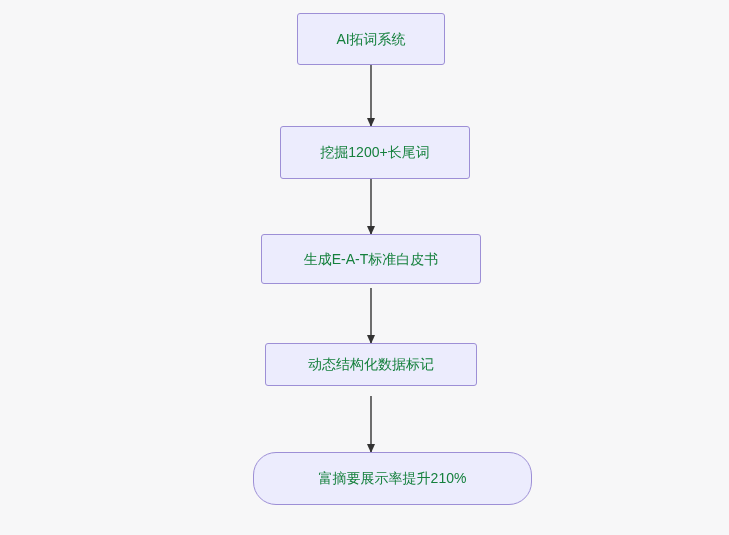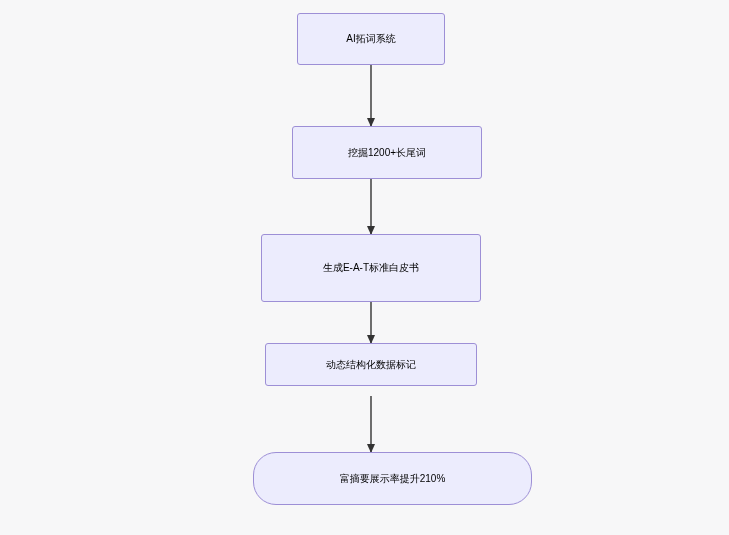--- a/index.html
+++ b/index.html
@@ -17,22 +17,22 @@
     position: relative;
     width: 729px;
     height: 535px;
   }
   .node {
     position: absolute;
     box-sizing: border-box;
     background: #ececfd;
     border: 1px solid #9d8fd6;
     border-radius: 3px;
-    color: #000000;
-    font-size: 10px;
+    color: #15803d;
+    font-size: 14px;
     line-height: 1.2;
     display: flex;
     align-items: center;
     justify-content: center;
     text-align: center;
     white-space: nowrap;
   }
   .edge {
     position: absolute;
     left: 0;
@@ -56,24 +56,24 @@
         <line x1="371" y1="65" x2="371" y2="126" marker-end="url(#arrow)" stroke="#333333"></line>
         <line x1="371" y1="179" x2="371" y2="234" marker-end="url(#arrow)" stroke="#333333"></line>
         <line x1="371" y1="288" x2="371" y2="343" marker-end="url(#arrow)" stroke="#333333"></line>
         <line x1="371" y1="396" x2="371" y2="452" marker-end="url(#arrow)" stroke="#333333"></line>
       </g>
   </svg>
   <div id="node-layer">
       <div class="node" style="left: 297px; top: 13px; width: 148px; height: 52px; background: rgb(236, 236, 253); border-color: rgb(157, 143, 214);">
         <span>AI拓词系统</span>
       </div>
-      <div class="node" style="left: 292px; top: 126px; width: 190px; height: 53px; background: rgb(236, 236, 253); border-color: rgb(157, 143, 214);">
+      <div class="node" style="left: 280px; top: 126px; width: 190px; height: 53px; background: rgb(236, 236, 253); border-color: rgb(157, 143, 214);">
         <span>挖掘1200+长尾词</span>
       </div>
-      <div class="node" style="left: 261px; top: 234px; width: 220px; height: 68px; background: rgb(236, 236, 253); border-color: rgb(157, 143, 214);">
+      <div class="node" style="left: 261px; top: 234px; width: 220px; height: 50px; background: rgb(236, 236, 253); border-color: rgb(157, 143, 214);">
         <span>生成E-A-T标准白皮书</span>
       </div>
       <div class="node" style="left: 265px; top: 343px; width: 212px; height: 43px; background: rgb(236, 236, 253); border-color: rgb(157, 143, 214);">
         <span>动态结构化数据标记</span>
       </div>
       <div class="node" style="left: 253px; top: 452px; width: 279px; height: 53px; background: rgb(236, 236, 253); border-color: rgb(157, 143, 214); border-radius: 23px;">
         <span>富摘要展示率提升210%</span>
       </div>
     </div>
 </div>

